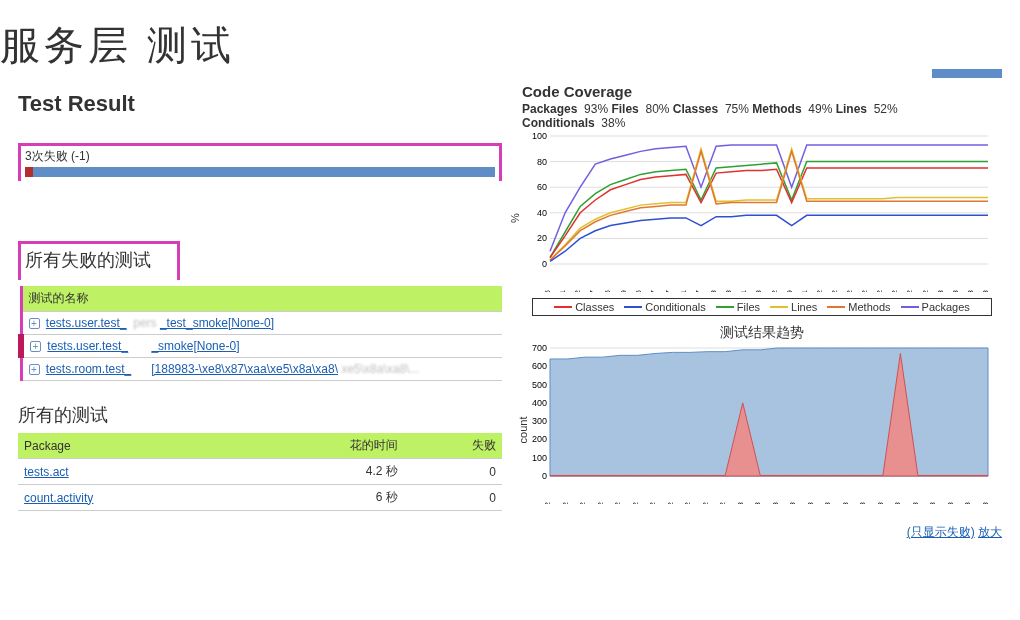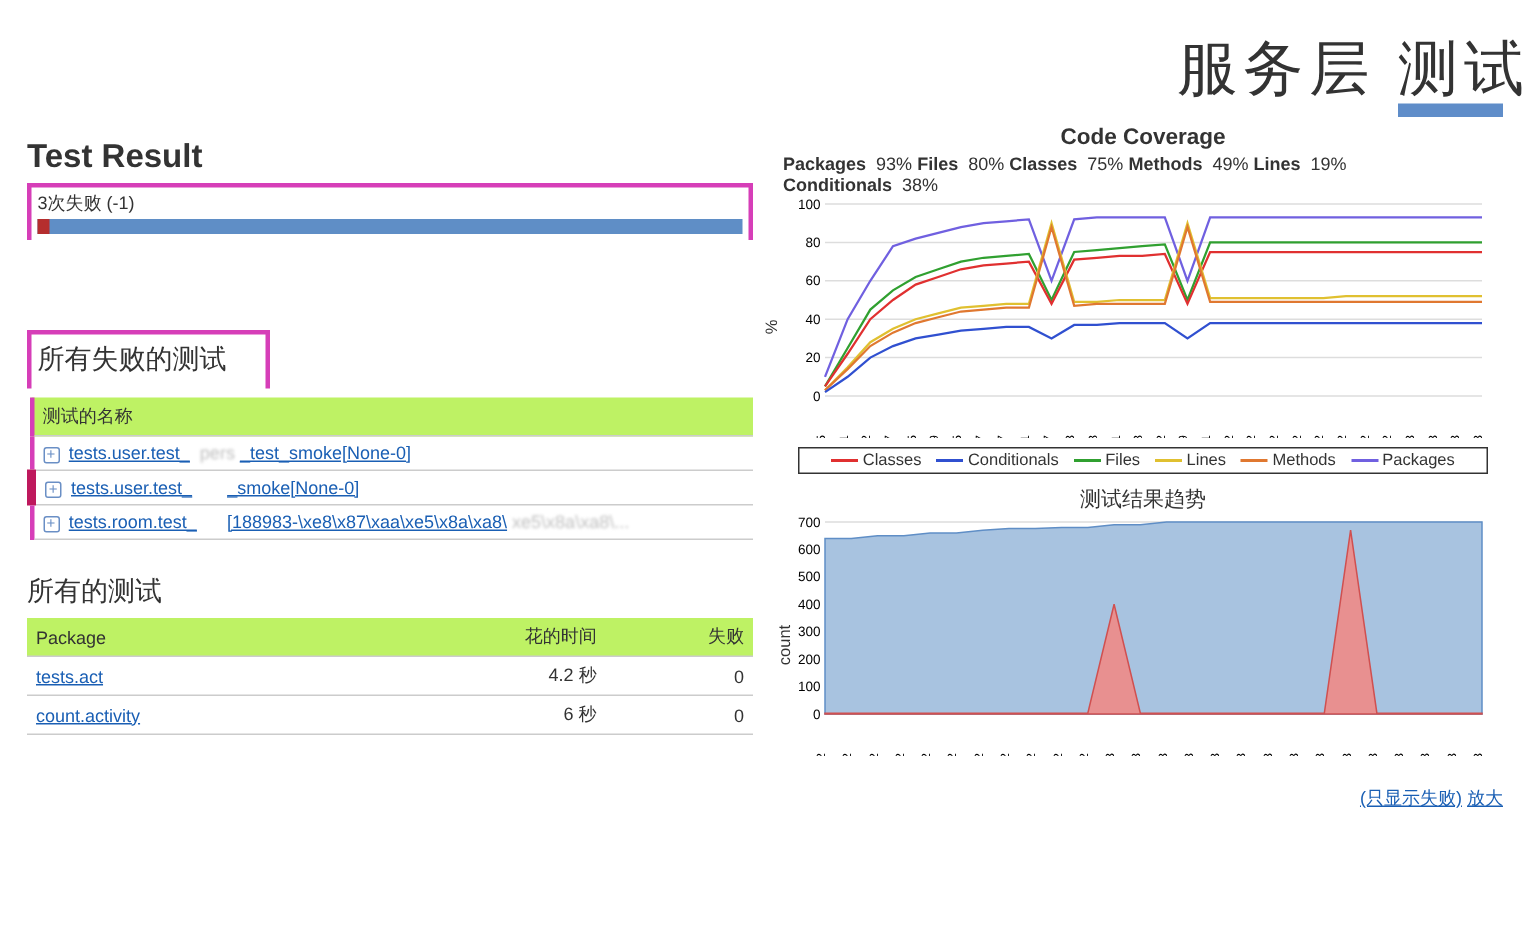--- a/index.html
+++ b/index.html
@@ -1,35 +1,35 @@
 <!DOCTYPE html>
 <html><head>
 <meta charset="utf-8">
 <style>
 * { box-sizing: border-box; margin: 0; padding: 0; }
 body { font-family: Arial, sans-serif; font-size: 13px; color: #333; background: #fff; width: 1020px; }
-.page-title { text-align: right; font-size: 40px; font-weight: normal; padding: 18px 0 10px; letter-spacing: 4px; }
+.page-title { text-align: left; font-size: 40px; font-weight: normal; padding: 18px 0 10px; letter-spacing: 4px; }
 .main { display: flex; gap: 20px; padding: 0 18px; }
 .left { flex: 0 0 480px; }
 .right { flex: 1; }
 .hdr-bar { height: 9px; background: #5f8dc9; float: right; width: 70px; margin-top: -14px; }
-h2 { font-size: 22px; font-weight: bold; margin: 8px 0 5px; }
+h2 { font-size: 22px; font-weight: bold; margin: 8px 0 26px; }
 h3 { font-size: 18px; font-weight: normal; margin: 22px 0 6px; }
 .hl-box { border: 3px solid #d63eb8; padding: 2px 4px 4px; display: inline-block; }
 .fail-text { font-size: 12px; margin-bottom: 2px; }
 .bar { height: 10px; width: 470px; background: #5f8ec6; position: relative; }
 .bar::before { content: ""; position: absolute; left: 0; top: 0; height: 100%; width: 8px; background: #b52e2e; }
 .tbl { width: 100%; border-collapse: collapse; margin-top: 2px; }
 .tbl th, .tbl td { text-align: left; padding: 4px 6px; border-bottom: 1px solid #ccc; font-size: 12px; }
 .tbl th { background: #bef264; font-weight: normal; }
 .tbl td.r, .tbl th.r { text-align: right; }
 a { color: #1a5fb4; text-decoration: underline; }
 .plus { display: inline-block; width: 11px; height: 11px; border: 1px solid #6a8fc5; color: #6a8fc5; font-size: 10px; line-height: 9px; text-align: center; margin-right: 3px; border-radius: 2px; }
 .blur { color: #c0c0c0; filter: blur(1px); }
-.chart-title { text-align: center; font-weight: bold; font-size: 15px; margin-bottom: 2px; }
+.chart-title { font-weight: bold; font-size: 15px; margin-bottom: 2px; }
 .cov-summary { font-size: 12px; margin-bottom: 2px; }
 .cov-summary b { font-weight: bold; }
 .chart-box { position: relative; width: 470px; height: 160px; border: none; margin-bottom: 6px; }
 .legend { text-align: center; border: 1px solid #333; padding: 2px 4px; font-size: 11px; display: flex; gap: 10px; justify-content: center; width: 460px; margin: 0 auto; }
 .legend span { display: flex; align-items: center; gap: 3px; }
 .legend i { width: 18px; height: 2px; display: inline-block; }
 .c-red { background: #e03030; } .c-blue { background: #3050d0; } .c-green { background: #30a030; }
 .c-yel { background: #e0c030; } .c-orn { background: #e07830; } .c-pur { background: #7060e0; }
 .ylab { position: absolute; left: -12px; top: 50%; transform: rotate(-90deg); font-size: 11px; }
 .trend-title { text-align: center; font-weight: normal; font-size: 14px; margin: 8px 0 2px; }
@@ -106,21 +106,21 @@
   </div>
 
   <div class="right">
     <div class="hdr-bar"></div>
     <div class="chart-title">Code Coverage</div>
     <div class="cov-summary">
       <b>Packages</b>&nbsp;&nbsp;<span>93%</span>
       <b>Files</b>&nbsp;&nbsp;<span>80%</span>
       <b>Classes</b>&nbsp;&nbsp;<span>75%</span>
       <b>Methods</b>&nbsp;&nbsp;<span>49%</span>
-      <b>Lines</b>&nbsp;&nbsp;<span>19%</span><br>
+      <b>Lines</b>&nbsp;&nbsp;<span>52%</span><br>
       <b>Conditionals</b>&nbsp;&nbsp;<span>38%</span>
     </div>
 
     <div class="chart-box">
       <span class="ylab">%</span>
       <svg id="cov-svg" width="470" height="160">
           <line x1="28" y1="132" x2="466" y2="132" stroke="#ddd"></line>
           <text x="25" y="135" font-size="9" text-anchor="end">0</text>
           <line x1="28" y1="106.4" x2="466" y2="106.4" stroke="#ddd"></line>
           <text x="25" y="109.4" font-size="9" text-anchor="end">20</text>

